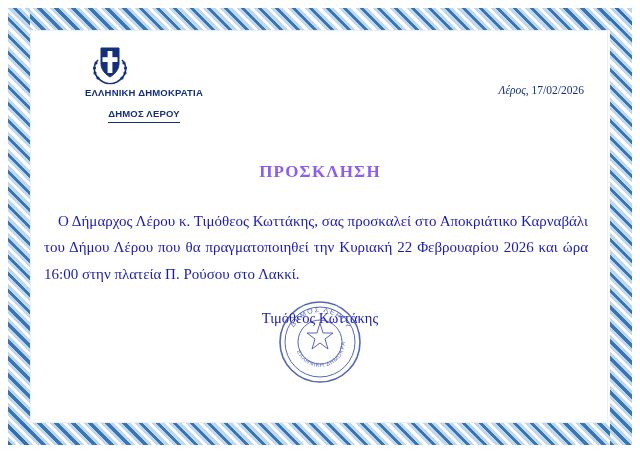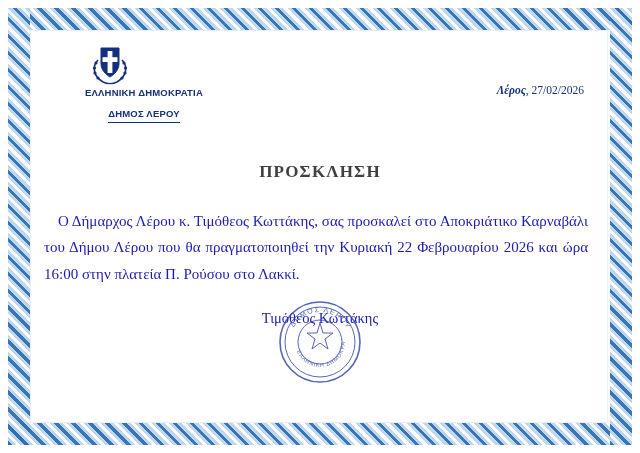--- a/index.html
+++ b/index.html
@@ -95,31 +95,31 @@
     position: absolute;
     right: 22px;
     top: 50px;
     font-family: "Liberation Serif", serif;
     font-size: 11.5px;
     color: #14307d;
     white-space: nowrap;
   }
   .place-date .place {
     font-style: italic;
-    font-weight: bold;
+    font-weight: normal;
   }
 
   
   .doc-title {
     margin-top: 32px;
     text-align: center;
     font-size: 17px;
     font-weight: bold;
     letter-spacing: 1.2px;
-    color: #404040;
+    color: #8b5cf6;
   }
 
   
   .body-block {
     margin-top: 26px;
     padding: 0 14px 0 10px;
   }
   .para {
     font-size: 15px;
     line-height: 1.75;
@@ -192,21 +192,21 @@
         </svg>
       </div>
 
       <div class="org-lines">
         <div class="org-line">ΕΛΛΗΝΙΚΗ ΔΗΜΟΚΡΑΤΙΑ</div>
         <div><span class="org-line underlined">ΔΗΜΟΣ ΛΕΡΟΥ</span></div>
       </div>
 
       <div class="place-date">
         <span class="place">Λέρος</span><span>,</span>
-        <span class="date">27/02/2026</span>
+        <span class="date">17/02/2026</span>
       </div>
     </div>
 
     <div class="doc-title">ΠΡΟΣΚΛΗΣΗ</div>
 
     <div class="body-block">
       <p class="para first">Ο Δήμαρχος Λέρου κ. Τιμόθεος Κωττάκης,  σας προσκαλεί  στο Αποκριάτικο Καρναβάλι του Δήμου Λέρου που θα πραγματοποιηθεί την  Κυριακή 22 Φεβρουαρίου 2026 και ώρα 16:00  στην πλατεία Π. Ρούσου στο Λακκί.</p>
     </div>
 
     <div class="signature">

